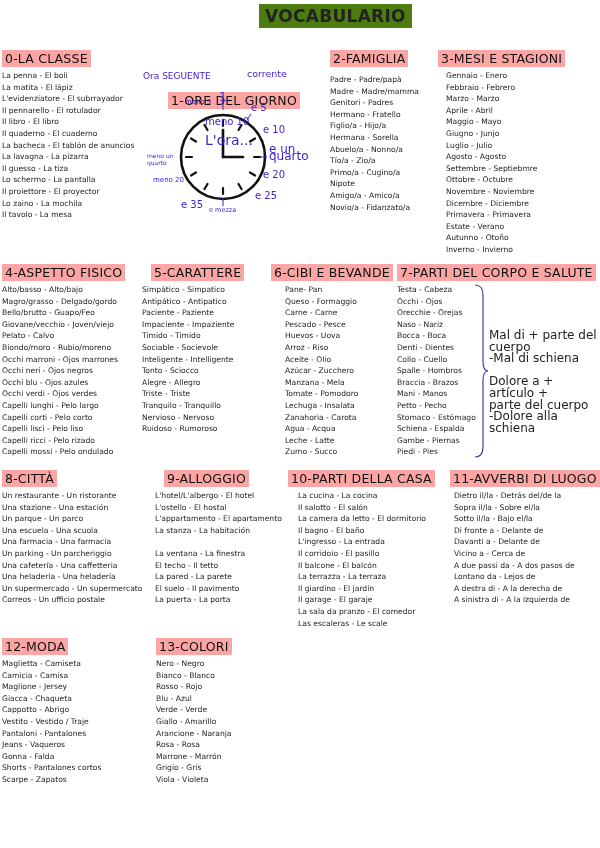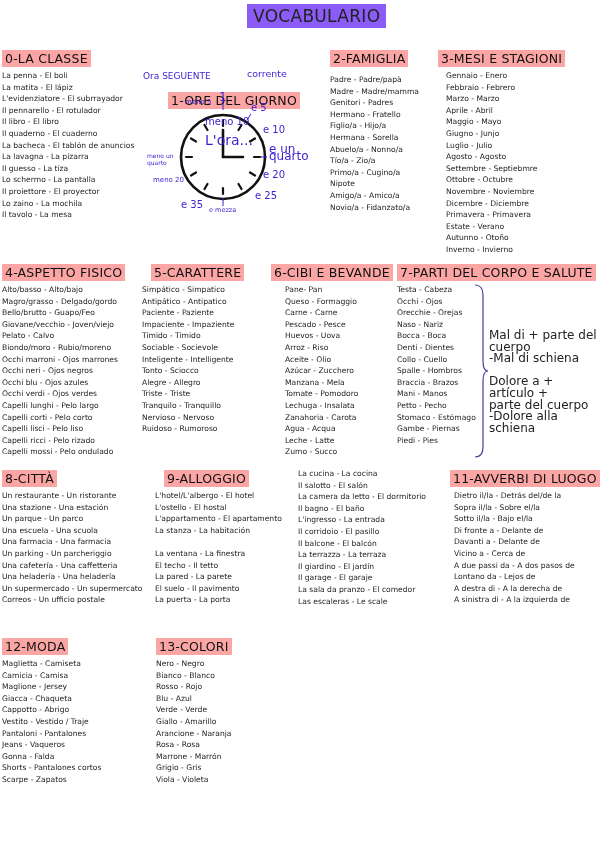--- a/index.html
+++ b/index.html
@@ -1,19 +1,19 @@
 <!DOCTYPE html>
 <html><head>
 <meta charset="utf-8">
 <style>
   html, body { margin:0; padding:0; background:#fff; }
   body { width:600px; height:848px; position:relative; overflow:hidden;
          font-family:"DejaVu Sans", sans-serif; color:#222; }
-  .title { position:absolute; left:247px; top:4px; padding:2px 6px;
-           background:#8b5cf6; font-size:17px; letter-spacing:0.3px; color:#222; }
+  .title { position:absolute; left:259px; top:4px; padding:2px 6px;
+           background:#4d7c0f; font-size:17px; letter-spacing:0.3px; color:#222;font-weight:bold; }
   .sec { position:absolute; }
   .hd { display:inline-block; background:#fca5a5; font-size:12.5px; padding:1px 3px;
         color:#111; letter-spacing:0.2px; margin-bottom:3px; white-space:nowrap; }
   ul { list-style:none; margin:0; padding:0; }
   li { font-size:7.6px; line-height:11.6px; white-space:nowrap; color:#222; }
   .indent { padding-left:8px; }
   .blank { height:11.6px; }
   .note { position:absolute; font-size:12px; line-height:11.6px; color:#222; }
   .clock-wrap { position:absolute; left:143px; top:64px; width:160px; height:155px; }
   .hand-text { position:absolute; color:#3b1fd1; font-family:"DejaVu Sans", sans-serif; white-space:nowrap; }
@@ -197,20 +197,21 @@
       <li>Orecchie - Orejas</li>
       <li>Naso - Nariz</li>
       <li>Bocca - Boca</li>
       <li>Denti - Dientes</li>
       <li>Collo - Cuello</li>
       <li>Spalle - Hombros</li>
       <li>Braccia - Brazos</li>
       <li>Mani - Manos</li>
       <li>Petto - Pecho</li>
       <li>Stomaco - Estómago</li>
+      <li>Schiena - Espalda</li>
       <li>Gambe - Piernas</li>
       <li>Piedi - Pies</li>
     </ul>
 </div>
 <svg style="position:absolute;left:473px;top:283px;" width="16" height="176">
   <path d="M2 2 Q10 2 10 12 L10 78 Q10 88 15 88 Q10 88 10 98 L10 164 Q10 174 2 174" fill="none" stroke="#4a3a9c" stroke-width="1.2"></path>
 </svg>
 <div class="note" style="left:489px;top:330px;">
     <div>Mal di + parte del</div>
     <div>cuerpo</div>
@@ -247,20 +248,21 @@
       <li class="blank"></li>
       <li>La ventana - La finestra</li>
       <li>El techo - Il tetto</li>
       <li>La pared - La parete</li>
       <li>El suelo - Il pavimento</li>
       <li>La puerta - La porta</li>
     </ul>
 </div>
 
 <div class="sec" style="left:288px;top:468px;">
+  <div class="hd">10-PARTI DELLA CASA</div>
   <ul class="indent" style="padding-left:10px;">
       <li>La cucina - La cocina</li>
       <li>Il salotto - El salón</li>
       <li>La camera da letto - El dormitorio</li>
       <li>Il bagno - El baño</li>
       <li>L'ingresso - La entrada</li>
       <li>Il corridoio - El pasillo</li>
       <li>Il balcone - El balcón</li>
       <li>La terrazza - La terraza</li>
       <li>Il giardino - El jardín</li>

